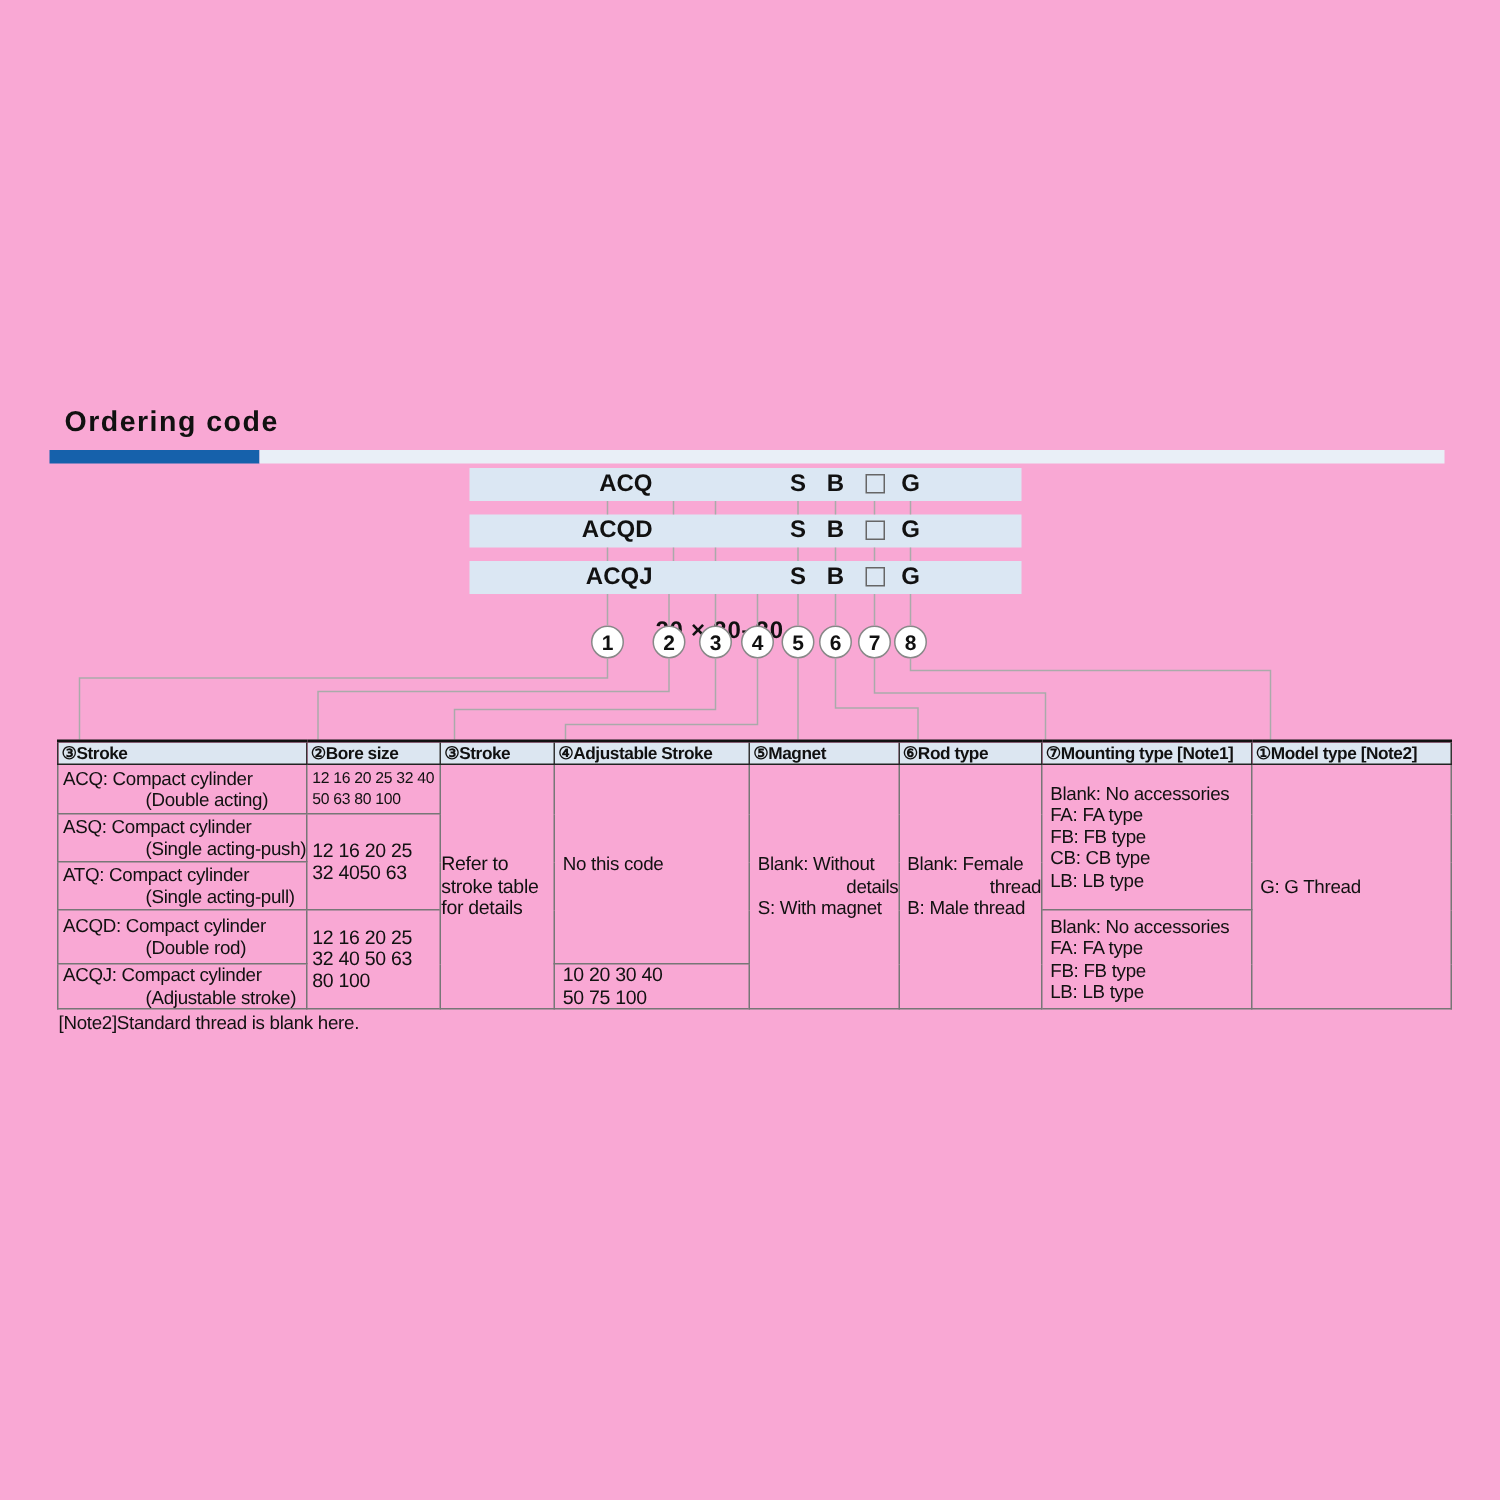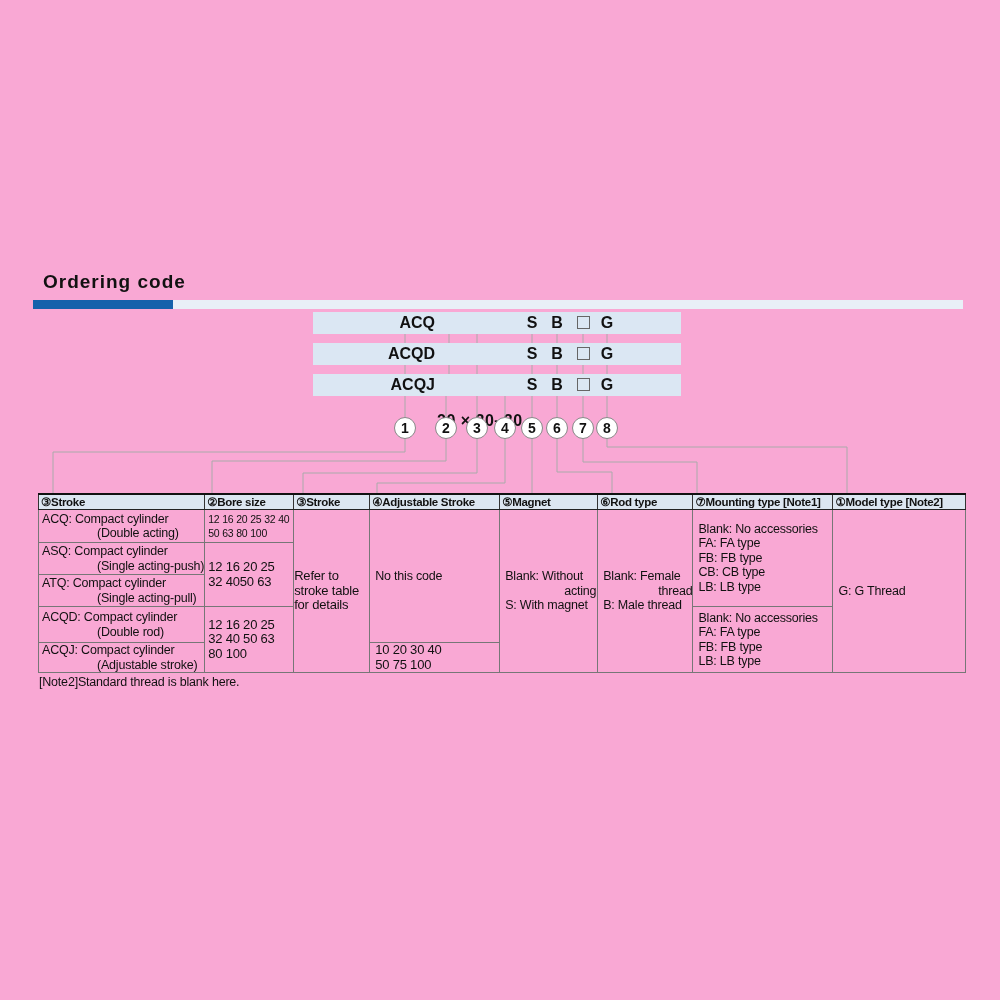--- a/index.html
+++ b/index.html
@@ -193,21 +193,21 @@
       <td class="stroke" rowspan="5">
         <div>Refer to</div>
         <div>stroke table</div>
         <div>for details</div>
       </td>
       <td class="adj" rowspan="4">
         <div>No this code</div>
       </td>
       <td class="magnet" rowspan="5">
         <div>Blank: Without</div>
-        <div class="ind">acting</div>
+        <div class="ind">details</div>
         <div>S: With magnet</div>
       </td>
       <td class="rod" rowspan="5">
         <div>Blank: Female</div>
         <div class="ind">thread</div>
         <div>B: Male thread</div>
       </td>
       <td class="mount" rowspan="3">
         <div>Blank: No accessories</div>
         <div>FA: FA type</div>

